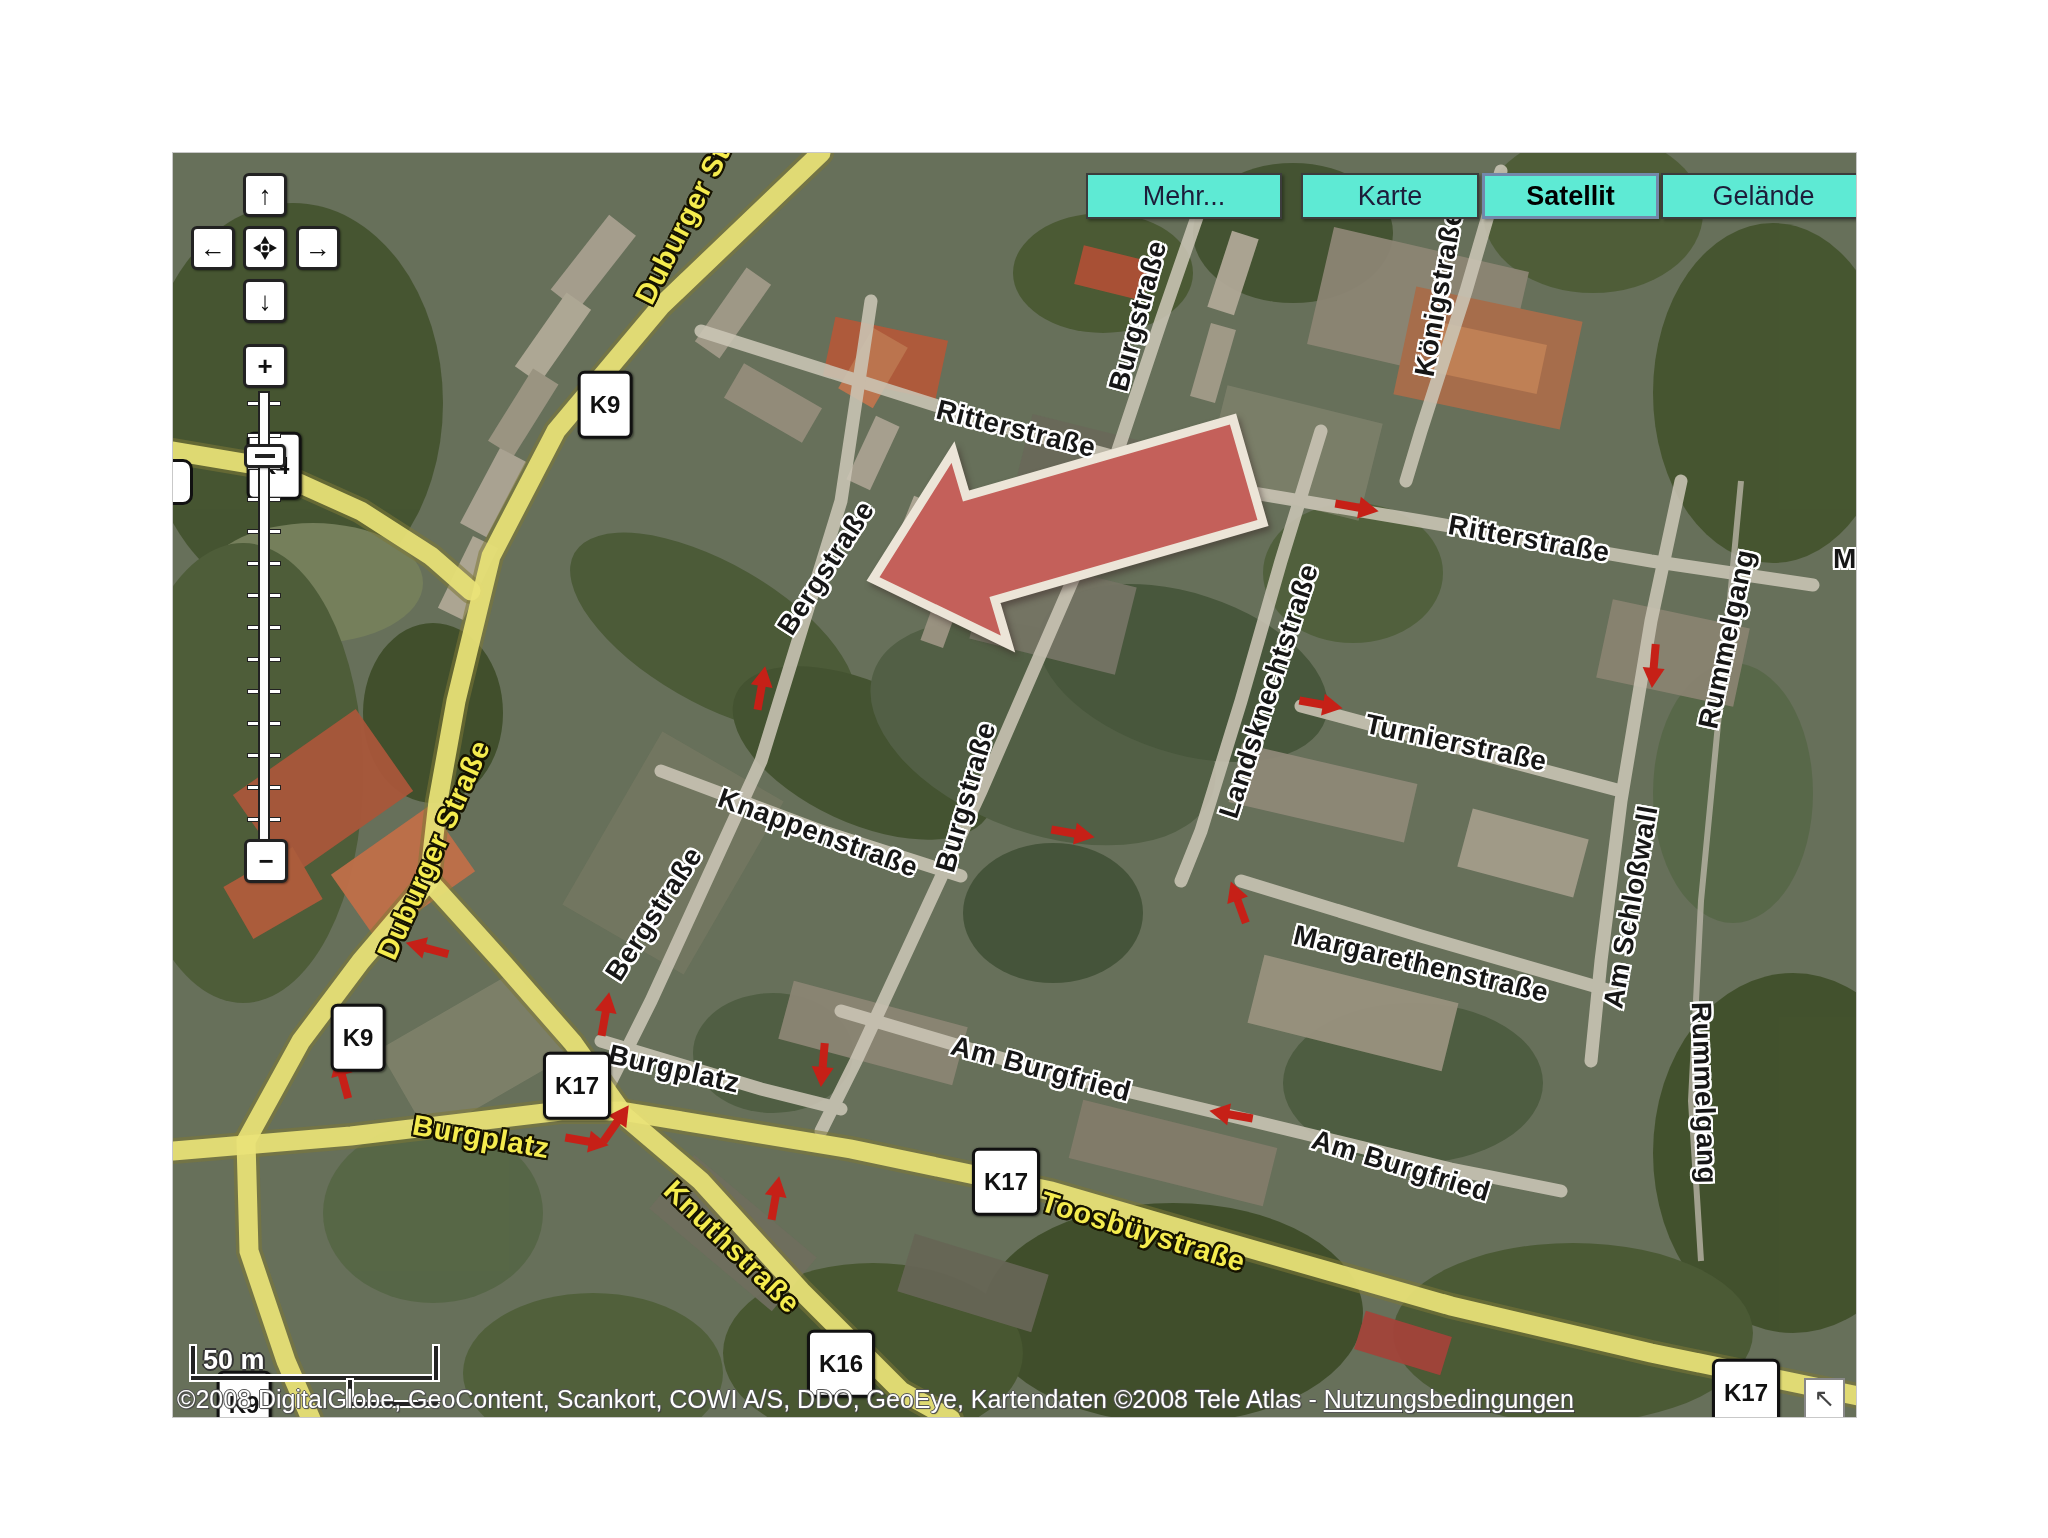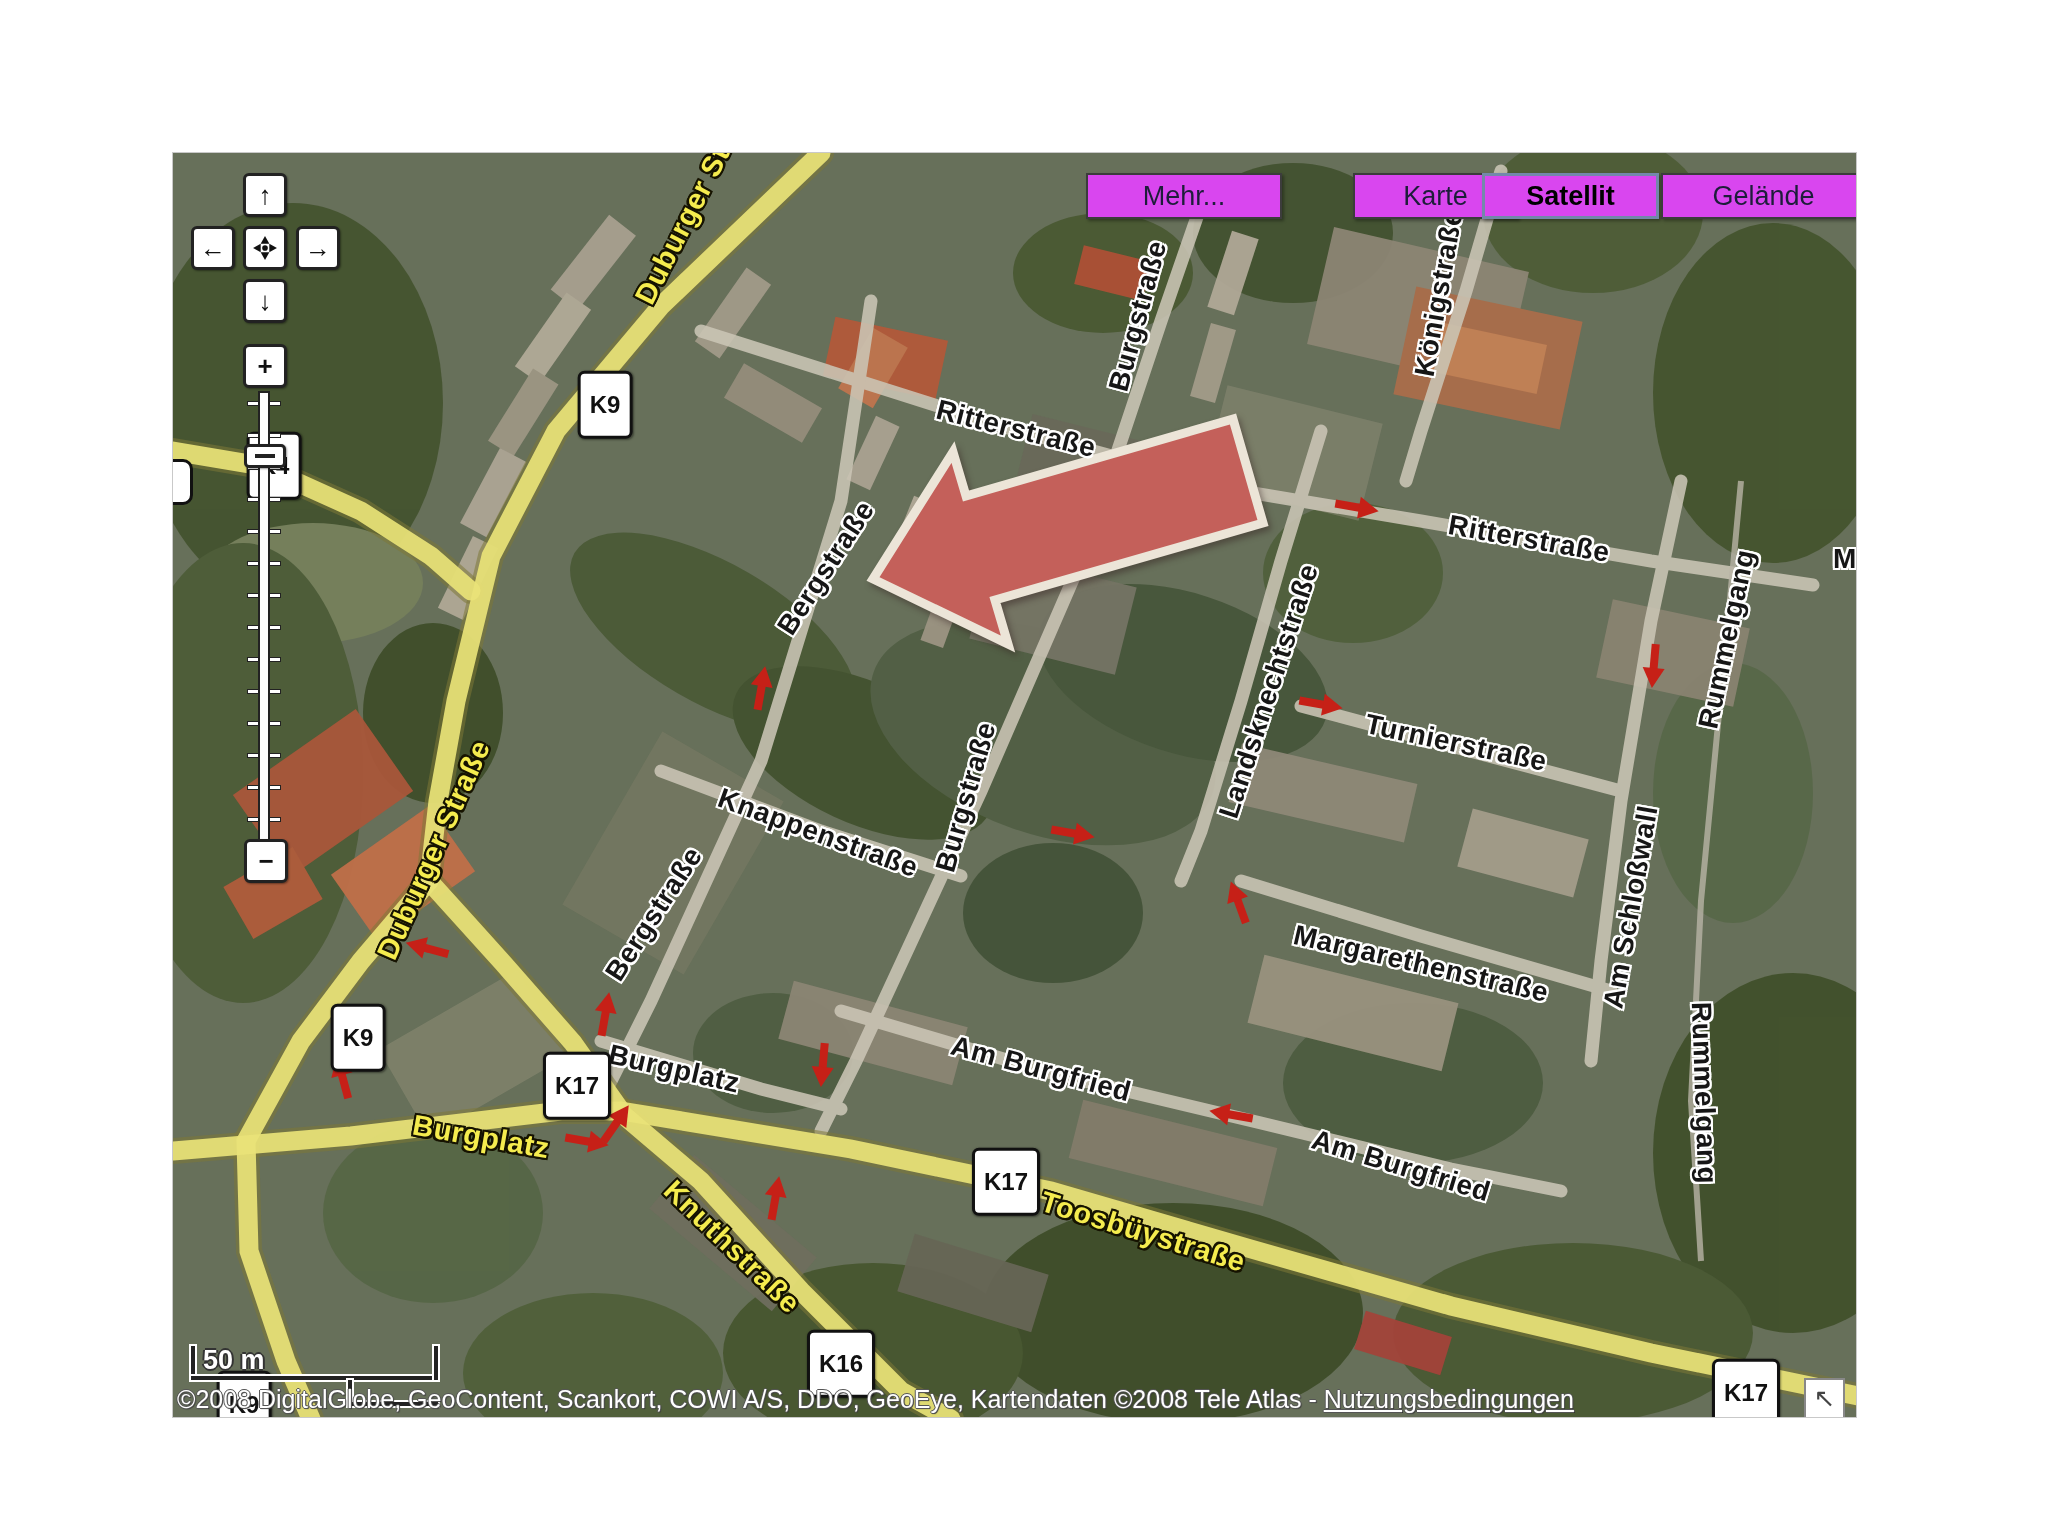--- a/index.html
+++ b/index.html
@@ -15,21 +15,21 @@
     text-shadow:-2px -2px 0 #fff,2px -2px 0 #fff,-2px 2px 0 #fff,2px 2px 0 #fff,
                 -2px 0 0 #fff,2px 0 0 #fff,0 -2px 0 #fff,0 2px 0 #fff;}
   .slabel.yellow{font-size:29px;color:#f5ec4e;
     text-shadow:-2px -2px 0 #161300,2px -2px 0 #161300,-2px 2px 0 #161300,2px 2px 0 #161300,
                 -2px 0 0 #161300,2px 0 0 #161300,0 -2px 0 #161300,0 2px 0 #161300;}
   
   .badge{position:absolute;transform:translate(-50%,-50%);background:#fff;border:3px solid #111;
          border-radius:7px;font-size:24px;font-weight:700;color:#111;padding:18px 9px;line-height:1.1;
          box-shadow:1px 1px 2px rgba(0,0,0,.4);}
   
-  .hbtn{position:absolute;top:20px;height:46px;background:#d946ef;border:2px solid #3c3c3c;
+  .hbtn{position:absolute;top:20px;height:46px;background:#5eead4;border:2px solid #3c3c3c;
         box-sizing:border-box;display:flex;align-items:center;justify-content:center;
         font-size:27px;color:#1d1d3a;box-shadow:2px 2px 3px rgba(0,0,0,.35);cursor:pointer;}
   .hbtn.selected{border:3px solid #7388ab;font-weight:700;color:#000;}
   
   .panbtn{position:absolute;width:44px;height:44px;background:#fff;border:3px solid #222;
           border-radius:6px;box-sizing:border-box;display:flex;align-items:center;justify-content:center;
           font-size:26px;font-weight:700;color:#111;cursor:pointer;box-shadow:1px 1px 2px rgba(0,0,0,.4);}
   #slider-track{position:absolute;left:85px;top:238px;width:12px;height:458px;background:#fff;
           border:2px solid #222;box-sizing:border-box;}
   .tick{position:absolute;left:74px;width:34px;height:5px;background:#fff;border:1px solid #222;box-sizing:border-box;}
@@ -255,21 +255,21 @@
         <div class="badge" style="left: 833px; top: 1029px;">K17</div>
         <div class="badge" style="left: 668px; top: 1211px;">K16</div>
         <div class="badge" style="left: 1573px; top: 1240px;">K17</div>
         <div class="badge" style="left: 71px; top: 1252px;">K9</div>
       </div>
 
     <div class="clipped-badge"></div>
 
     <div id="layer-buttons">
         <div class="hbtn" style="left: 913px; width: 196px;">Mehr...</div>
-        <div class="hbtn" style="left: 1180px; width: 165px;">Karte</div>
+        <div class="hbtn" style="left: 1128px; width: 178px;">Karte</div>
         <div class="hbtn selected" style="left: 1309px; width: 177px;">Satellit</div>
         <div class="hbtn" style="left: 1488px; width: 205px;">Gelände</div>
       </div>
 
     <div class="panbtn" style="left:70px;top:20px;">↑</div>
     <div class="panbtn" style="left:18px;top:73px;">←</div>
     <div class="panbtn" style="left:70px;top:73px;">
       <svg width="26" height="26" viewBox="0 0 24 24">
         <g fill="#111">
           <polygon points="12,1 16,8 8,8"></polygon>

